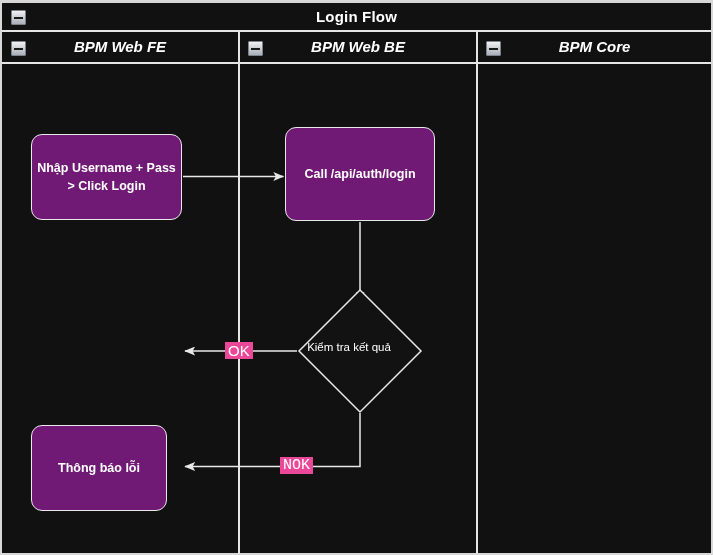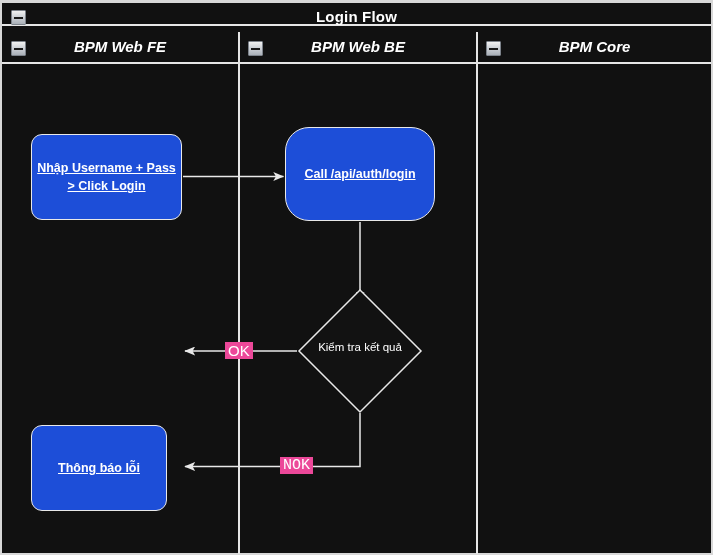--- a/index.html
+++ b/index.html
@@ -25,21 +25,21 @@
     border: 2px solid #d8d8d8;
     border-top-width: 3px;
   }
 
   
   .pool-title {
     position: absolute;
     left: 0;
     top: 0;
     width: 709px;
-    height: 23px;
+    height: 29px;
     background: #111111;
     border-bottom: 2px solid #e6e6e6;
     box-sizing: border-box;
   }
   .pool-title .title-text {
     position: absolute;
     left: 0;
     top: 0;
     width: 709px;
     height: 28px;
@@ -123,42 +123,41 @@
     pointer-events: none;
   }
   #canvas .hit { pointer-events: auto; }
 
   
   .task {
     position: absolute;
     box-sizing: border-box;
     border: 1.6px solid #e9e9e9;
     border-radius: 11px;
-    background: #1d4ed8;
+    background: #701a75;
     color: #ffffff;
     font-size: 12.5px;
     font-weight: bold;
     display: flex;
     align-items: center;
     justify-content: center;
     text-align: center;
     line-height: 1.45;
     padding: 4px 0;
     cursor: default;
-    text-decoration: underline;
   }
   #task-input   { left: 29px;  top: 131px; width: 151px; height: 86px; }
-  #task-call    { left: 283px; top: 124px; width: 150px; height: 94px; border-radius: 24px; }
+  #task-call    { left: 283px; top: 124px; width: 150px; height: 94px; }
   #task-home    { left: 29px;  top: 306px; width: 151px; height: 86px; }
   #task-error   { left: 29px;  top: 422px; width: 136px; height: 86px; }
 
   
   #gateway {
     position: absolute;
-    left: 296px;
+    left: 285px;
     top: 286px;
     width: 124px;
     height: 124px;
   }
   #gateway .gw-label {
     position: absolute;
     left: -14px;
     top: 52px;
     width: 152px;
     text-align: center;

